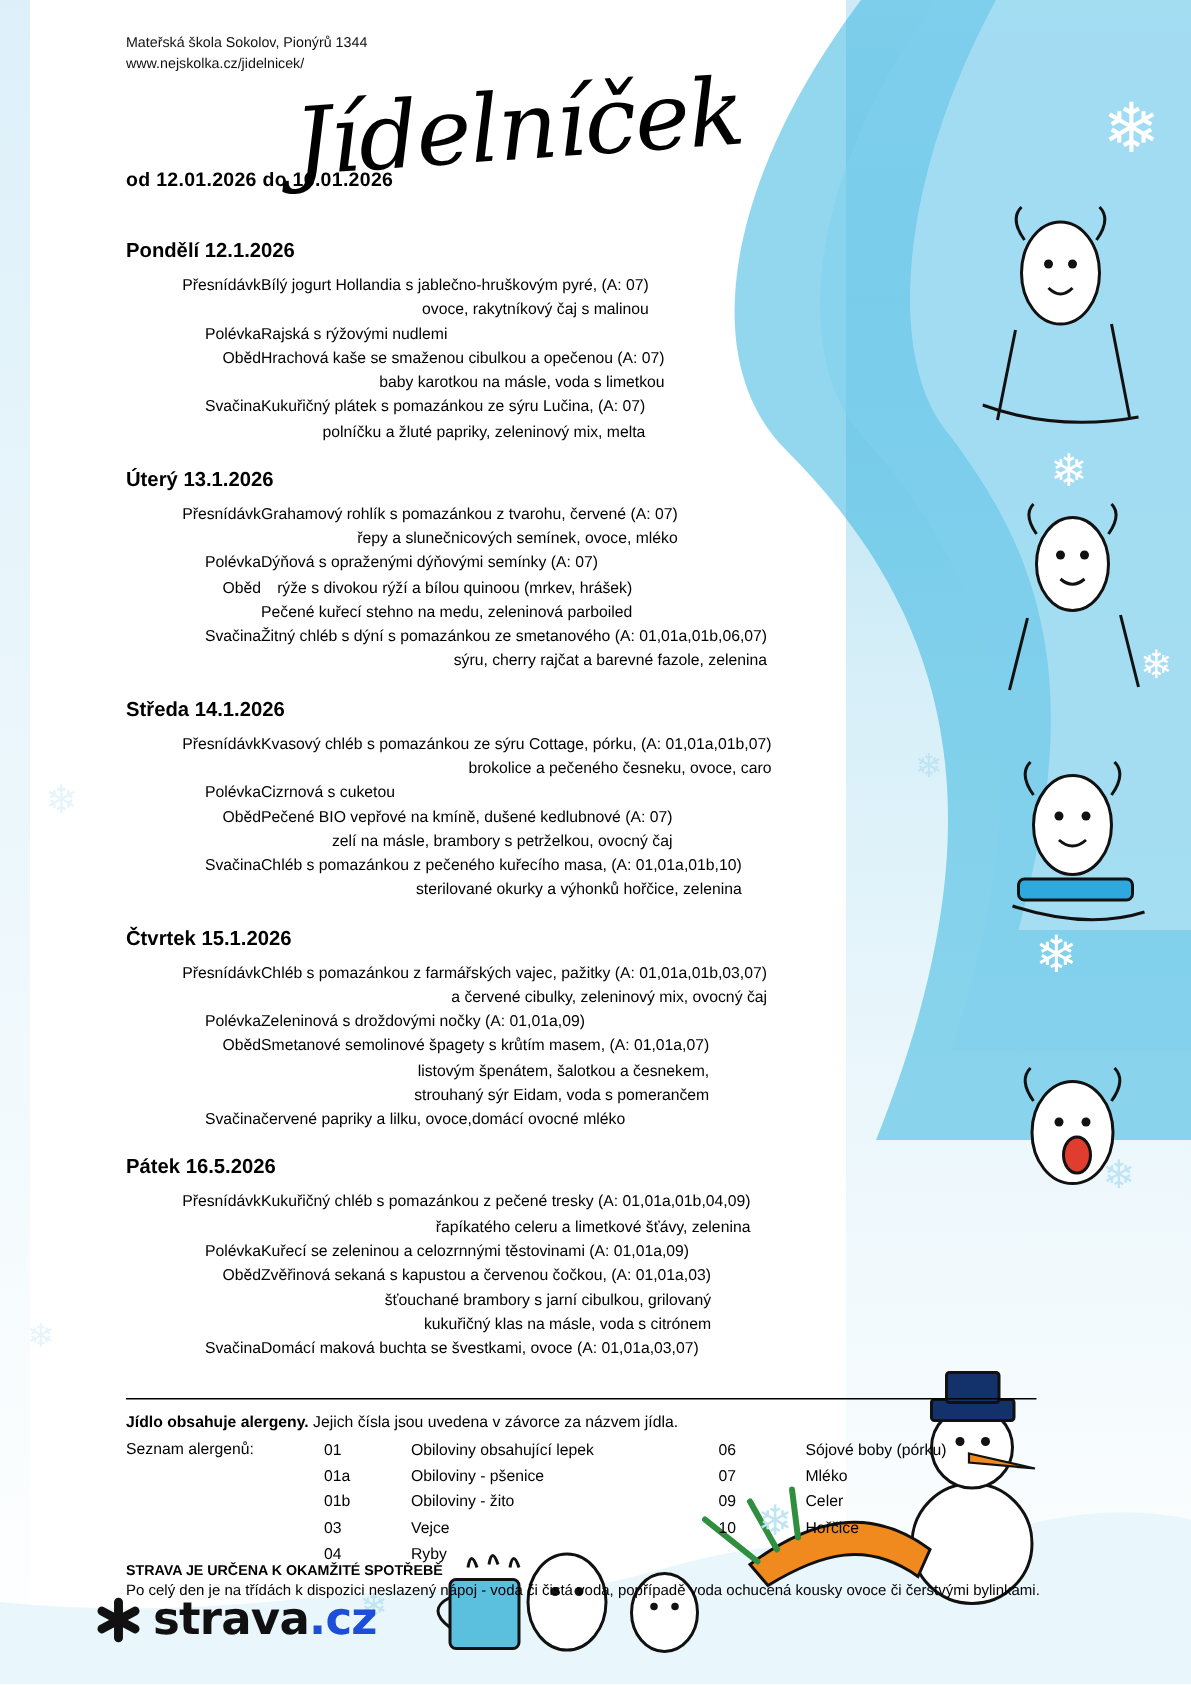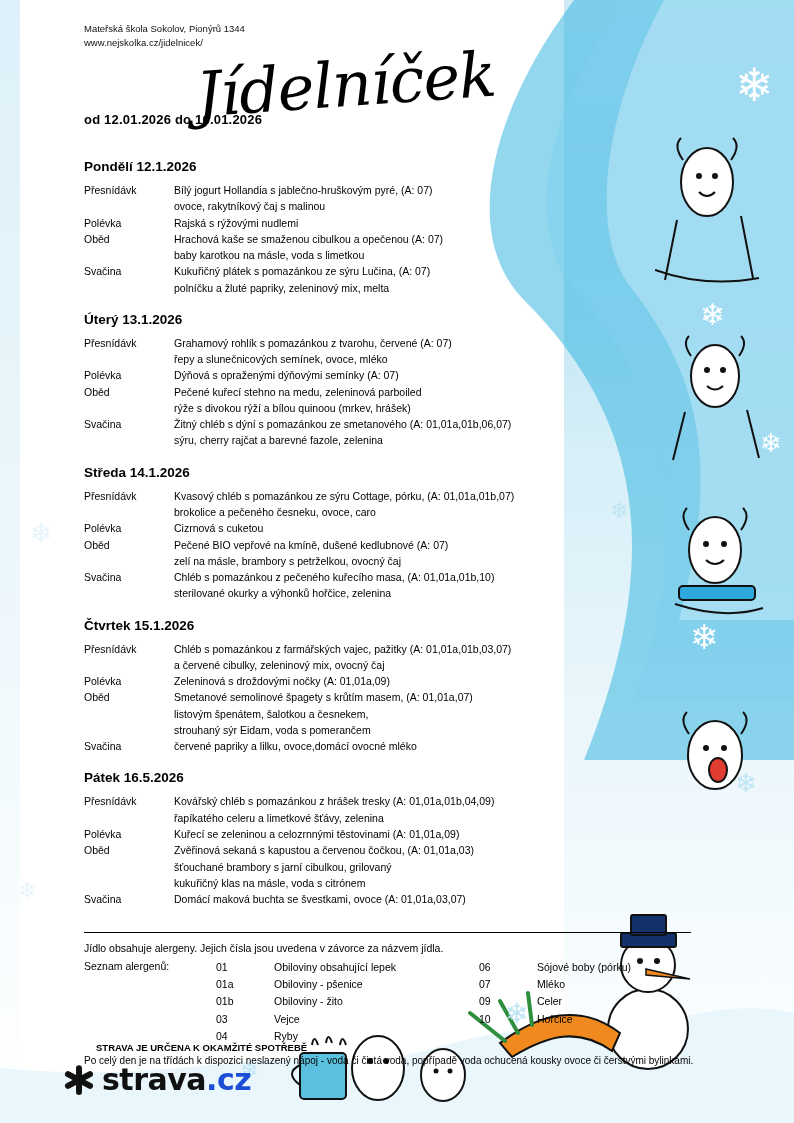--- a/index.html
+++ b/index.html
@@ -115,20 +115,21 @@
   .day-name {
     font-size: 13.5px;
     font-weight: bold;
     color: #000;
     margin: 0 0 8px 0;
   }
   .row {
     display: flex;
     align-items: flex-start;
     margin-bottom: 0;
+    text-align: right;
   }
   .meal-label {
     width: 90px;
     min-width: 90px;
     font-size: 10.5px;
     color: #000;
     line-height: 1.55;
   }
   .meal-lines {
     font-size: 10.5px;
@@ -138,21 +139,21 @@
   .meal-lines div { white-space: nowrap; }
 
   
   .allergy-note {
     position: absolute;
     left: 84px;
     top: 942px;
     font-size: 10.5px;
     color: #000;
   }
-  .allergy-note b { font-weight: normal; }
+  .allergy-note b { font-weight: bold; }
   .hr-top {
     position: absolute;
     left: 84px;
     top: 932px;
     width: 607px;
     height: 1px;
     background: #000;
   }
 
   .allerg-block {
@@ -176,21 +177,21 @@
     grid-template-columns: 58px auto;
     row-gap: 3px;
     font-size: 10.5px;
     line-height: 1.35;
   }
   .allerg-col.left { left: 132px; }
   .allerg-col.right { left: 395px; }
 
   .spotreba {
     position: absolute;
-    left: 96px;
+    left: 84px;
     top: 1042px;
     font-size: 9.5px;
     color: #000;
     font-weight: bold;
   }
   .spotreba-sub {
     position: absolute;
     left: 84px;
     top: 1054px;
     font-size: 10px;
@@ -364,22 +365,22 @@
       </div>
       <div class="row">
         <div class="meal-label">Polévka</div>
         <div class="meal-lines">
           <div>Dýňová s opraženými dýňovými semínky  (A: 07)</div>
         </div>
       </div>
       <div class="row">
         <div class="meal-label">Oběd</div>
         <div class="meal-lines">
+          <div>rýže s divokou rýží a bílou quinoou (mrkev,  hrášek)</div>
           <div>Pečené kuřecí stehno na medu, zeleninová parboiled</div>
-          <div>rýže s divokou rýží a bílou quinoou (mrkev,  hrášek)</div>
         </div>
       </div>
       <div class="row">
         <div class="meal-label">Svačina</div>
         <div class="meal-lines">
           <div>Žitný chléb s dýní s pomazánkou ze smetanového  (A: 01,01a,01b,06,07)</div>
           <div>sýru, cherry rajčat a barevné fazole, zelenina</div>
         </div>
       </div>
     </div>
@@ -444,21 +445,21 @@
           <div>červené papriky a lilku, ovoce,domácí ovocné mléko</div>
         </div>
       </div>
     </div>
 
     <div class="day">
       <div class="day-name">Pátek 16.5.2026</div>
       <div class="row">
         <div class="meal-label">Přesnídávk</div>
         <div class="meal-lines">
-          <div>Kovářský chléb s pomazánkou z hrášek tresky  (A: 01,01a,01b,04,09)</div>
+          <div>Kukuřičný chléb s pomazánkou z pečené tresky  (A: 01,01a,01b,04,09)</div>
           <div>řapíkatého celeru a limetkové šťávy, zelenina</div>
         </div>
       </div>
       <div class="row">
         <div class="meal-label">Polévka</div>
         <div class="meal-lines">
           <div>Kuřecí se zeleninou a celozrnnými těstovinami  (A: 01,01a,09)</div>
         </div>
       </div>
       <div class="row">

